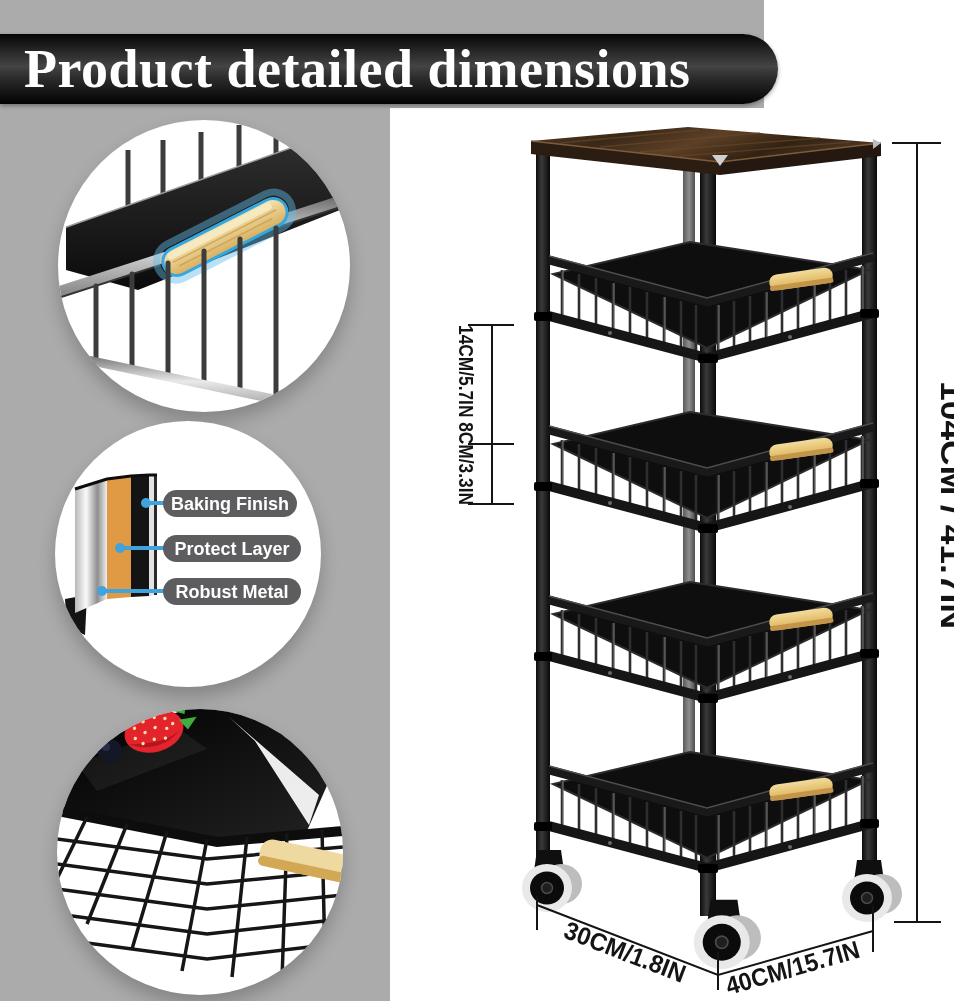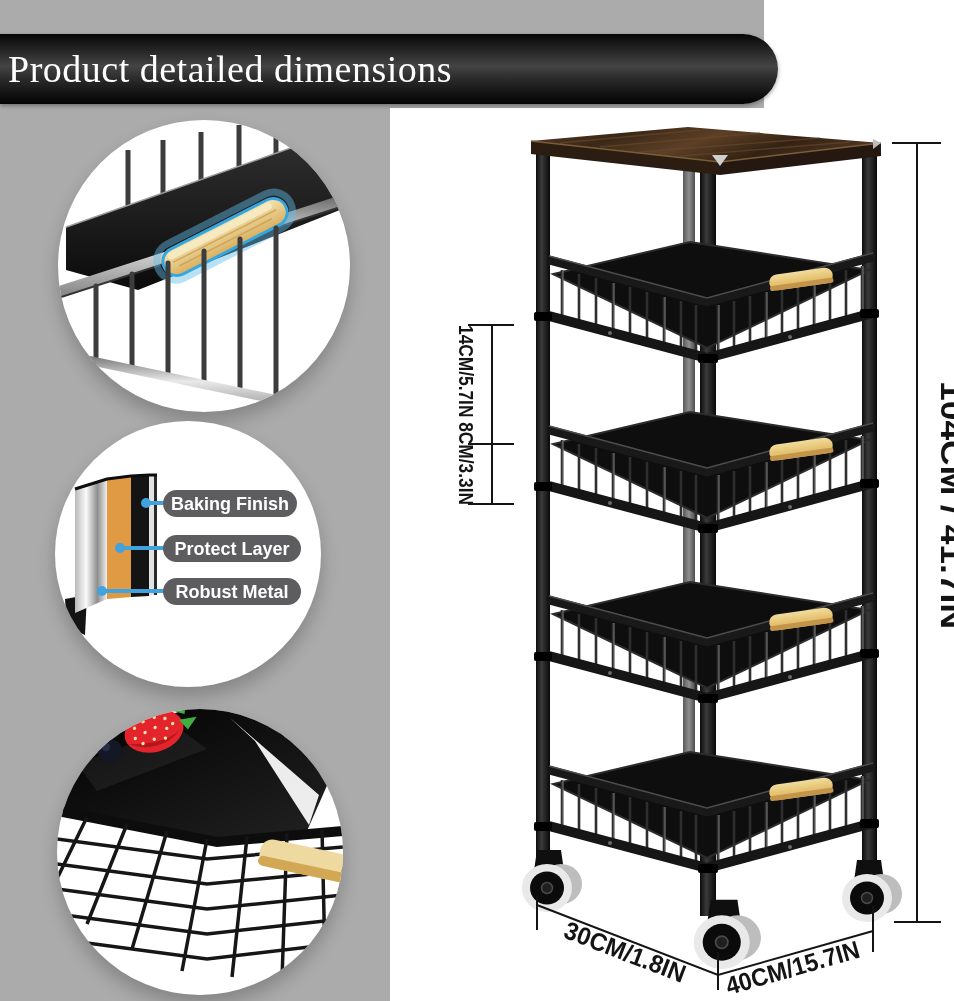--- a/index.html
+++ b/index.html
@@ -5,22 +5,22 @@
   html,body{margin:0;padding:0;}
   body{width:954px;height:1001px;position:relative;background:#ffffff;overflow:hidden;
        font-family:"Liberation Sans",sans-serif;}
   .stage{position:absolute;inset:0;}
   .bg-strip{position:absolute;left:0;top:0;width:764px;height:108px;background:#ababab;}
   .bg-col{position:absolute;left:0;top:0;width:390px;height:1001px;background:#ababab;}
   .banner{position:absolute;left:0;top:34px;width:778px;height:70px;
           border-radius:0 35px 35px 0;
           background:linear-gradient(180deg,#060606 0%,#444444 46%,#2d2d2d 62%,#020202 100%);
           display:flex;align-items:center;box-shadow:0 2px 4px rgba(0,0,0,.35);}
-  .banner .title{color:#ffffff;font-family:"Liberation Serif",serif;font-weight:normal;
-          font-size:38px;padding-left:8px;white-space:nowrap;letter-spacing:.5px;}
+  .banner .title{color:#ffffff;font-family:"Liberation Serif",serif;font-weight:bold;
+          font-size:54px;padding-left:24px;white-space:nowrap;letter-spacing:.5px;}
   .circle{position:absolute;border-radius:50%;overflow:hidden;background:#fff;
           box-shadow:0 10px 18px rgba(0,0,0,.22);}
   .c1{left:58px;top:120px;width:292px;height:292px;}
   .c2{left:55px;top:421px;width:266px;height:266px;text-align:center;}
   .c3{left:57px;top:709px;width:286px;height:286px;}
   svg{display:block;}
   .product{position:absolute;left:0;top:0;}
   .dim-text{fill:#141414;font-weight:700;font-family:"Liberation Sans",sans-serif;}
   .pill-label{fill:#ffffff;font-weight:700;font-size:18px;font-family:"Liberation Sans",sans-serif;}
 </style>

